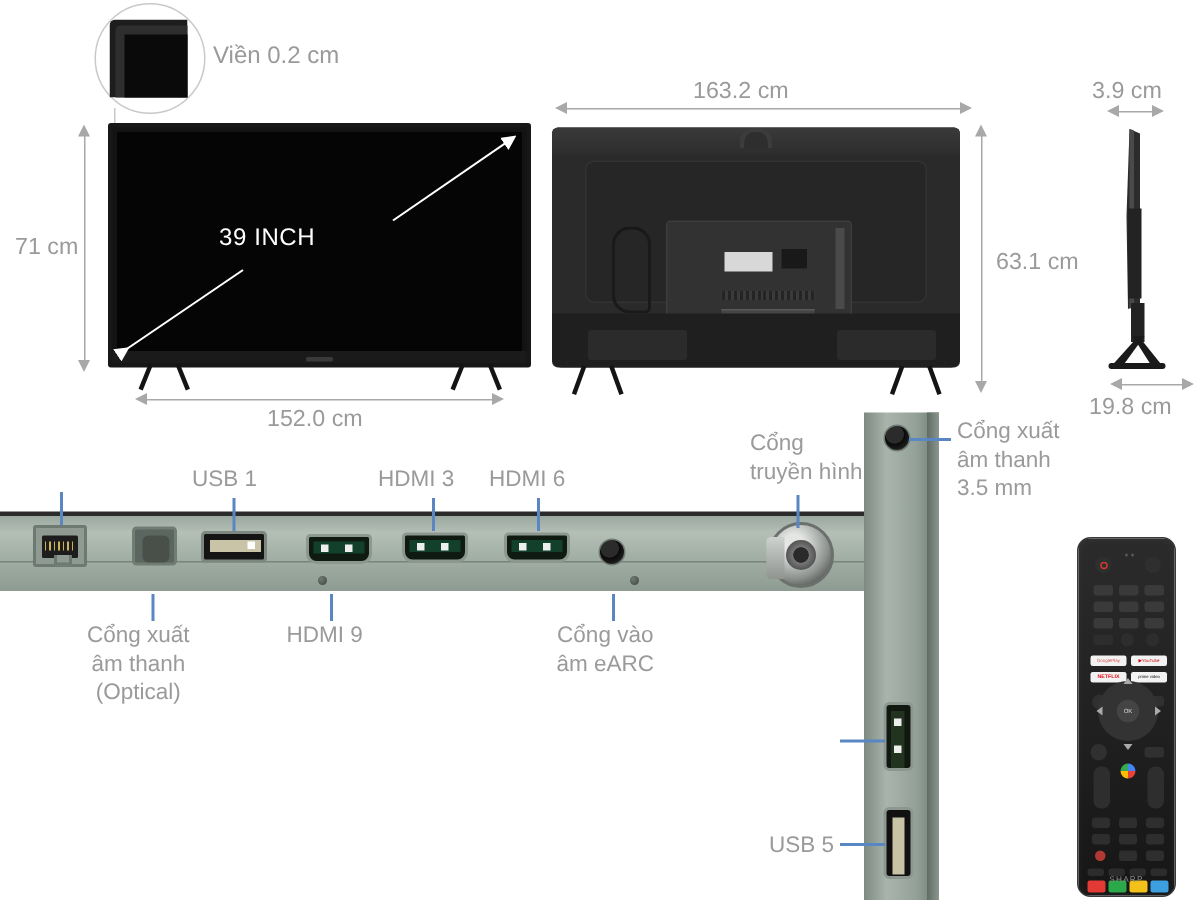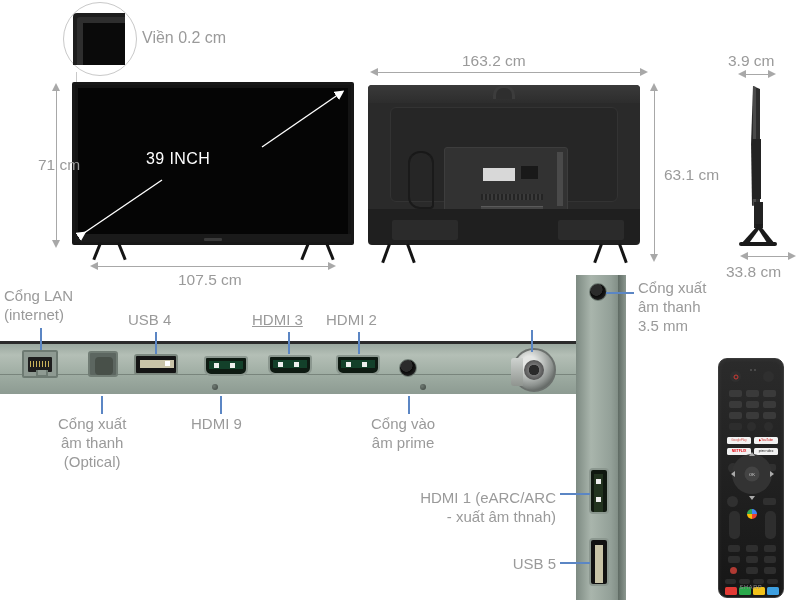--- a/index.html
+++ b/index.html
@@ -312,26 +312,26 @@
       </marker>
     </defs>
     <line x1="12" y1="151" x2="90" y2="98" stroke="#fff" stroke-width="1.4" marker-start="url(#whiteArrow)"></line>
     <line x1="190" y1="65" x2="270" y2="10" stroke="#fff" stroke-width="1.4" marker-end="url(#whiteArrow)"></line>
   </svg>
   <div class="diag-label">39 INCH</div>
 
   <div class="arrow-line arrow-v" style="left:56px; top:90px; height:150px;"></div>
   <div class="ahead ahead-u" style="left:52px; top:83px;"></div>
   <div class="ahead ahead-d" style="left:52px; top:240px;"></div>
-  <div class="dim" style="left:10px; top:156px;margin-left:28px;">71 cm</div>
+  <div class="dim" style="left:10px; top:156px;">71 cm</div>
 
   <div class="arrow-line arrow-h" style="left:98px; top:266px; width:230px;"></div>
   <div class="ahead ahead-l" style="left:90px; top:262px;"></div>
   <div class="ahead ahead-r" style="left:328px; top:262px;"></div>
-  <div class="dim" style="left:178px; top:271px;">107.5 cm</div>
+  <div class="dim" style="left:178px; top:271px;">152.0 cm</div>
 
   <div class="tv-rear">
     <div class="rear-top-bevel"></div>
     <div class="rear-hook"></div>
     <div class="rear-inner"></div>
     <div class="rear-cable"></div>
     <div class="rear-plate">
       <div class="sticker"></div>
       <div class="sticker2"></div>
       <div class="vent"></div>
@@ -369,21 +369,21 @@
   </svg>
 
   <div class="arrow-line arrow-h" style="left:745px; top:74px; width:24px;"></div>
   <div class="ahead ahead-l" style="left:738px; top:70px;"></div>
   <div class="ahead ahead-r" style="left:768px; top:70px;"></div>
   <div class="dim" style="left:728px; top:52px;">3.9 cm</div>
 
   <div class="arrow-line arrow-h" style="left:748px; top:256px; width:40px;"></div>
   <div class="ahead ahead-l" style="left:740px; top:252px;"></div>
   <div class="ahead ahead-r" style="left:788px; top:252px;"></div>
-  <div class="dim" style="left:726px; top:263px;">33.8 cm</div>
+  <div class="dim" style="left:726px; top:263px;">19.8 cm</div>
 
   <div class="panel-main">
     <div class="panel-seam"></div>
     <div class="panel-screw" style="left:212px; top:40px;"></div>
     <div class="panel-screw" style="left:420px; top:40px;"></div>
   </div>
 
   <div class="port port-lan" style="left:22px; top:350px;">
     <div class="pins">
         <div class="pinrow"></div>
@@ -411,64 +411,62 @@
     <div class="bar"></div>
       <div class="d1"></div>
       <div class="d2"></div>
   </div>
   <div class="port port-jack" style="left:399px; top:359px;"></div>
   <div class="port port-rf" style="left:512px; top:348px;">
     <div class="sheath"></div>
     <div class="core"></div>
   </div>
 
-  <div class="lbl" style="left:4px; top:286px;"><span style="white-space:pre-line;">Cổng LAN
-(internet)</span></div>
   <div class="leader leader-v" style="left:40px; top:328px; height:22px;"></div>
 
-  <div class="lbl" style="left:128px; top:310px;">USB 4</div>
+  <div class="lbl" style="left:128px; top:310px;">USB 1</div>
   <div class="leader leader-v" style="left:155px; top:332px; height:22px;"></div>
 
-  <div class="lbl" style="left:252px; top:310px;text-decoration:underline;">HDMI 3</div>
+  <div class="lbl" style="left:252px; top:310px;">HDMI 3</div>
   <div class="leader leader-v" style="left:288px; top:332px; height:22px;"></div>
 
-  <div class="lbl" style="left:326px; top:310px;">HDMI 2</div>
+  <div class="lbl" style="left:326px; top:310px;">HDMI 6</div>
   <div class="leader leader-v" style="left:358px; top:332px; height:22px;"></div>
 
+  <div class="lbl" style="left:500px; top:286px; white-space:pre-line;">Cổng
+truyền hình</div>
   <div class="leader leader-v" style="left:531px; top:330px; height:22px;"></div>
 
   <div class="leader leader-v" style="left:101px; top:396px; height:18px;"></div>
   <div class="lbl" style="left:58px; top:414px; white-space:pre-line; text-align:center;">Cổng xuất
 âm thanh
 (Optical)</div>
 
   <div class="leader leader-v" style="left:220px; top:396px; height:18px;"></div>
   <div class="lbl" style="left:191px; top:414px;">HDMI 9</div>
 
   <div class="leader leader-v" style="left:408px; top:396px; height:18px;"></div>
   <div class="lbl" style="left:371px; top:414px; white-space:pre-line; text-align:center;">Cổng vào
-âm prime</div>
+âm eARC</div>
 
   <div class="panel-side"></div>
   <div class="panel-side-edge"></div>
 
   <div class="port port-jack" style="left:589px; top:283px;"></div>
   <div class="leader leader-h" style="left:606px; top:292px; width:28px;"></div>
   <div class="lbl" style="left:638px; top:278px; white-space:pre-line;">Cổng xuất
 âm thanh
 3.5 mm</div>
 
   <div class="port" style="left:589px; top:468px; width:20px; height:46px; background:#101810; border:2px solid #8b978f; border-radius:4px;">
     <div style="position:absolute; left:3px; top:4px; width:9px; height:38px; background:#22331f;"></div>
     <div style="position:absolute; left:5px; top:9px; width:5px; height:5px; background:#eee;"></div>
     <div style="position:absolute; left:5px; top:27px; width:5px; height:5px; background:#eee;"></div>
   </div>
   <div class="leader leader-h" style="left:560px; top:493px; width:30px;"></div>
-  <div class="lbl" style="left:398px; top:488px; white-space:pre-line; text-align:right; width:158px;">HDMI 1 (eARC/ARC
-- xuất âm thnah)</div>
 
   <div class="port" style="left:589px; top:538px; width:20px; height:48px; background:#111; border:2px solid #8b978f; border-radius:4px;">
     <div style="position:absolute; left:4px; top:5px; width:8px; height:38px; background:#c8c3a6;"></div>
   </div>
   <div class="leader leader-h" style="left:560px; top:562px; width:30px;"></div>
   <div class="lbl" style="left:470px; top:554px; text-align:right; width:86px;">USB 5</div>
 
   <div class="remote">
 
     <div class="rbtn rbtn-round" style="left:11px; top:12px; width:11px; height:11px; background:#2f2f2f;">

